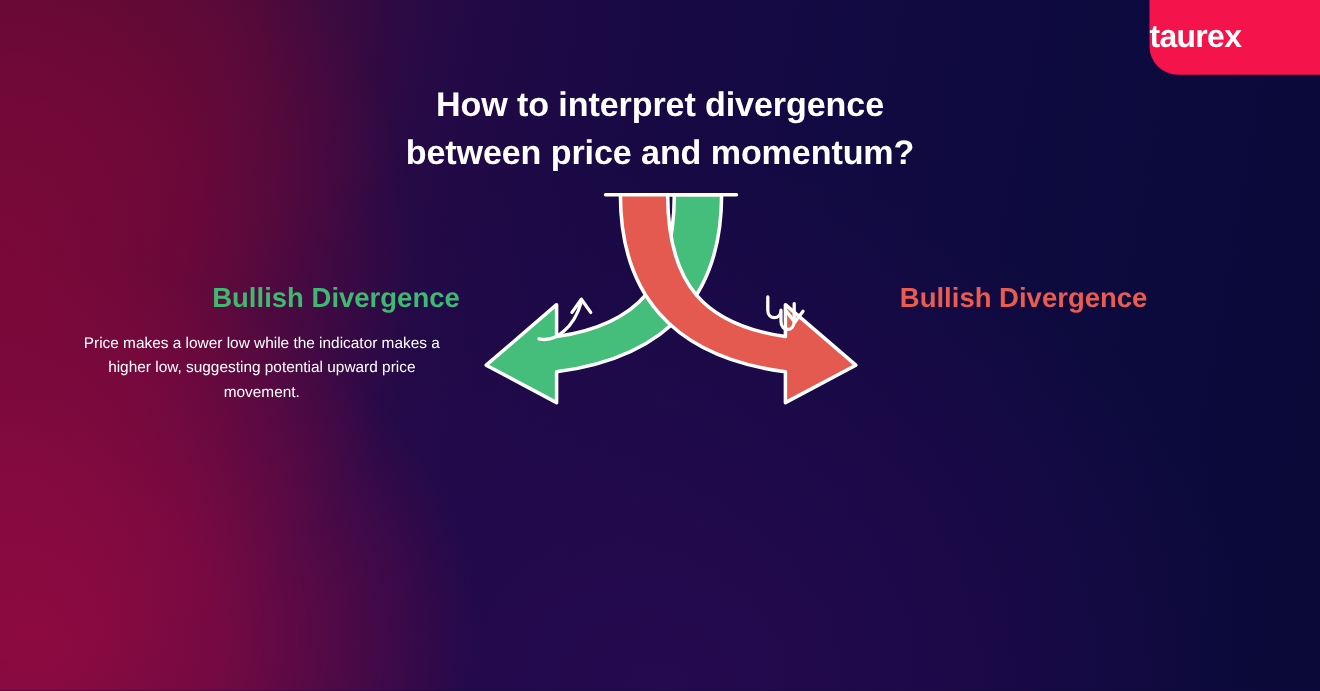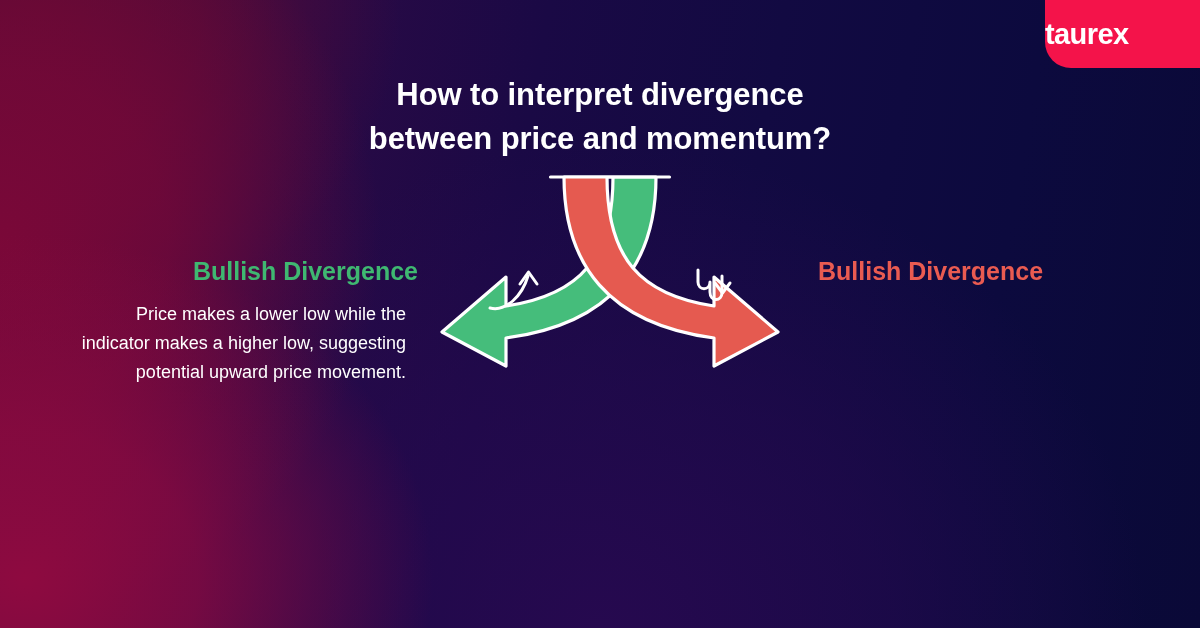--- a/index.html
+++ b/index.html
@@ -79,25 +79,26 @@
   }
   .col-head {
     font-size: 25px;
     font-weight: bold;
     line-height: 1.2;
     margin: 0 0 14px 0;
   }
   .col.left .col-head { color: #3fb871; }
   .col.right .col-head { color: #ea5b51; }
   .col-body {
-    font-size: 18px;
+    font-size: 14px;
     color: #ffffff;
     line-height: 1.6;
     font-weight: normal;
     margin: 12px;
+    text-align: center;
   }
 
   
   .arrows {
     position: absolute;
     left: 434px;
     top: 160px;
     width: 352px;
     height: 212px;
   }

